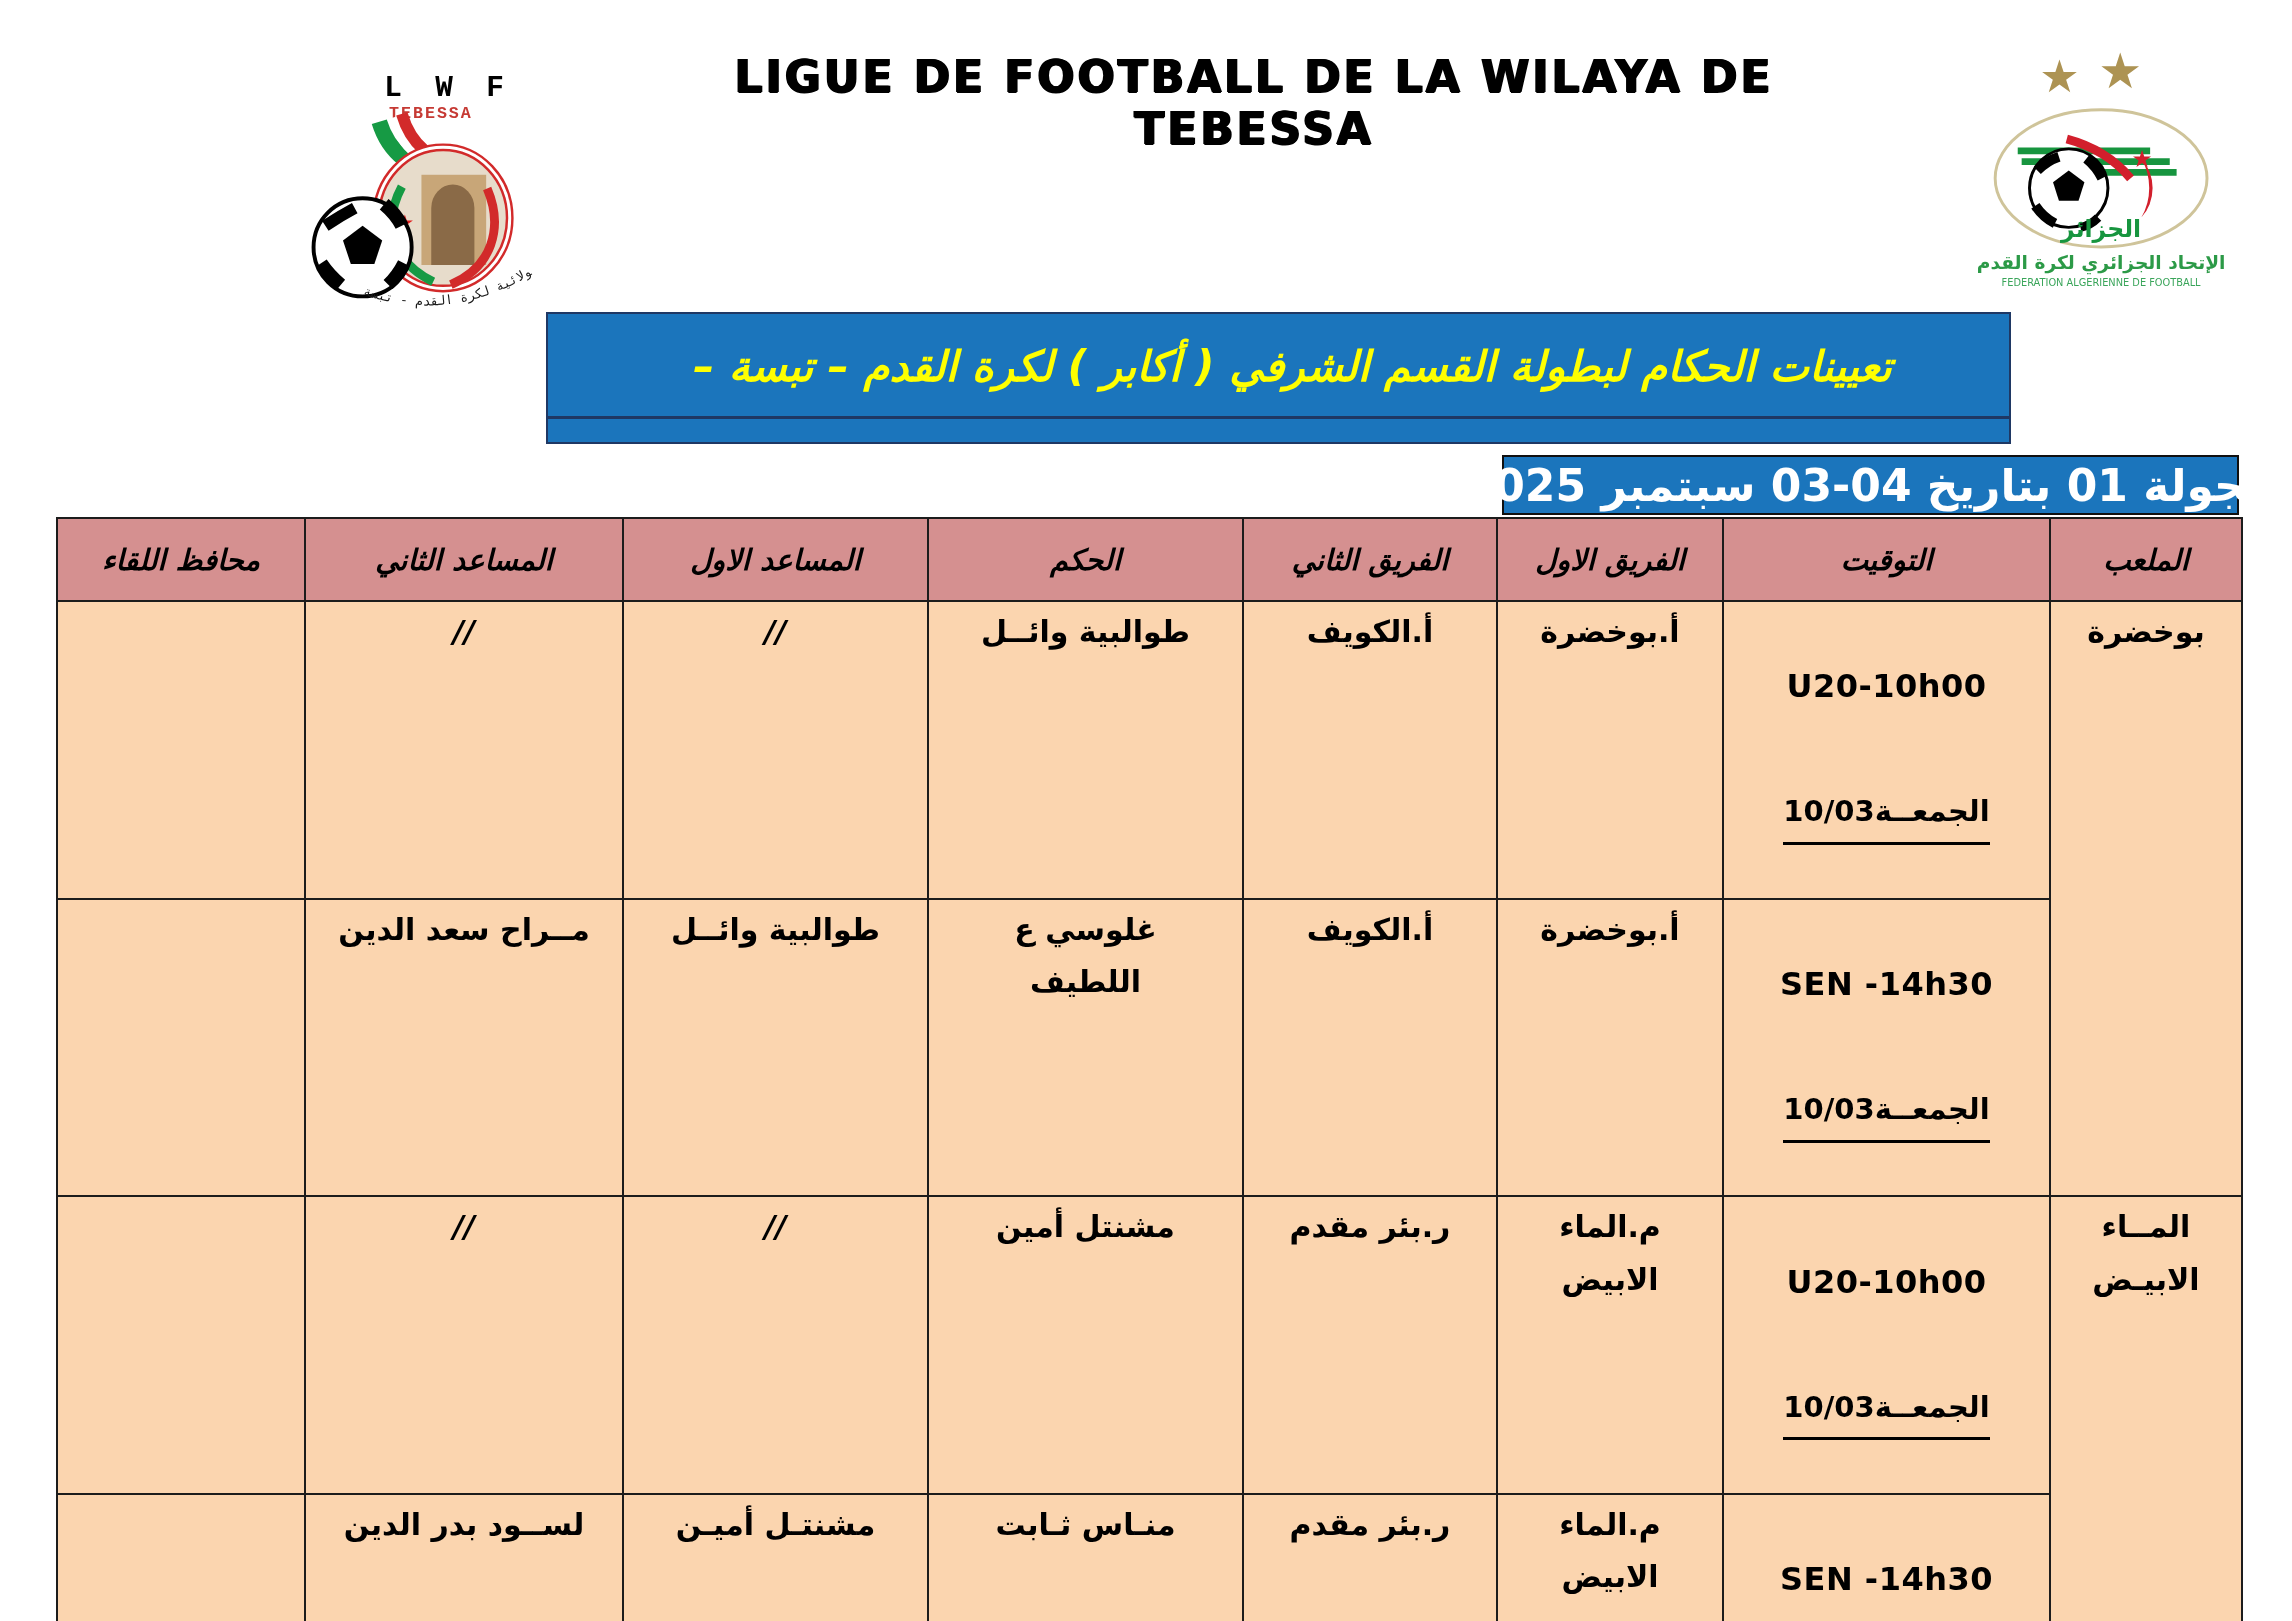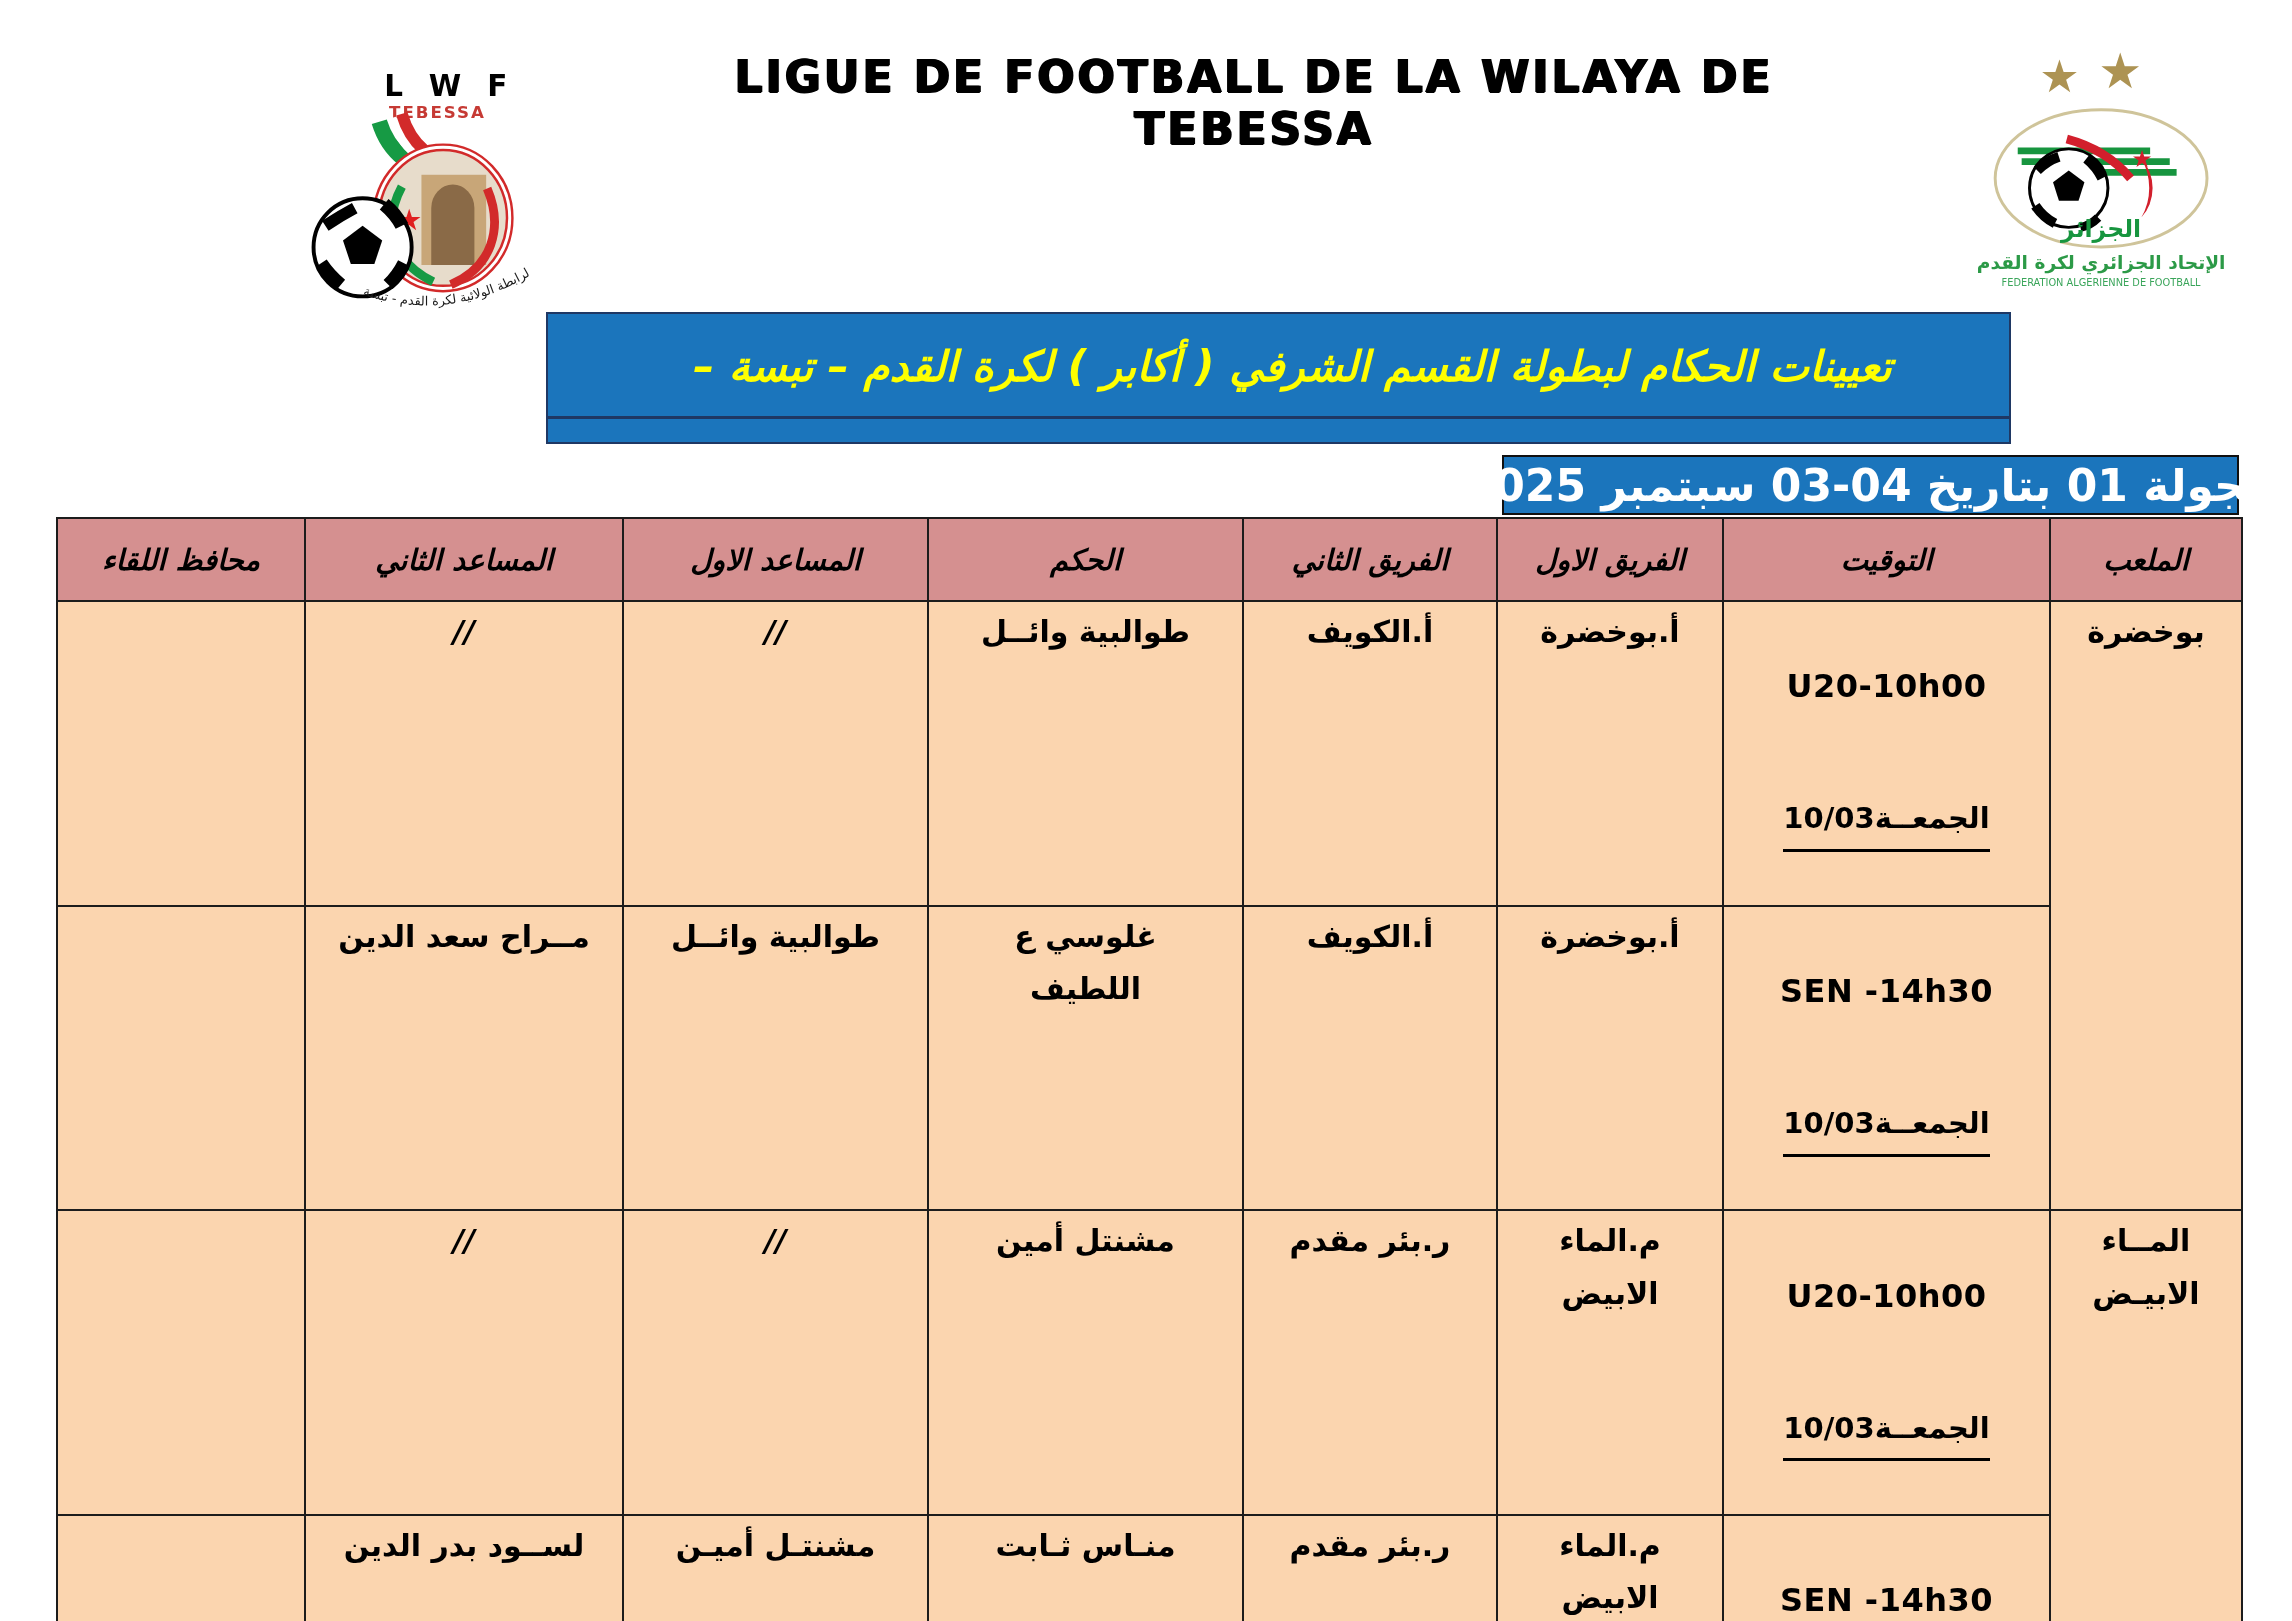--- a/index.html
+++ b/index.html
@@ -1,20 +1,20 @@
 <!DOCTYPE html>
 <html lang="ar"><head>
 <meta charset="utf-8">
 <style>
   html,body{margin:0;padding:0;background:#ffffff;}
   .page{position:relative;width:2293px;height:1621px;background:#ffffff;overflow:hidden;
         font-family:"DejaVu Sans",sans-serif;color:#000;}
 
   
-  .logo-left{position:absolute;left:286px;top:61px;width:265px;height:255px;}
+  .logo-left{position:absolute;left:286px;top:61px;width:265px;height:255px;font-family:Liberation Mono, monospace;}
   .logo-right{position:absolute;left:1949px;top:41px;width:314px;height:255px;}
   .title-block{position:absolute;left:568px;top:51px;width:1372px;text-align:center;}
   .title-main{font-size:44px;font-weight:bold;letter-spacing:2.9px;line-height:1.18;
               text-shadow:1px 0 0 #000,-1px 0 0 #000,0 1px 0 #000;}
   .title-ar{margin-top:21.6px;font-size:41px;font-weight:bold;letter-spacing:1px;direction:rtl;}
 
   
   .banner{position:absolute;left:546px;top:312px;width:1433px;height:128px;
           background:#1b75bc;border:2.9px solid #1f3864;direction:rtl;
           display:flex;align-items:center;justify-content:center;padding-left:28px;}
@@ -34,21 +34,21 @@
              overflow:hidden;text-align:center;vertical-align:top;padding:3.9px 3.9px 0 3.9px;}
   table.grid{border:2.9px solid #1c1c1c;}
   tr.hrow th{height:65px;background:#d59090;font-size:29px;font-weight:bold;font-style:italic;
              vertical-align:middle;padding:8px 2px;}
   tr.drow td{height:109px;background:#fbd5af;font-size:30px;font-weight:bold;
              line-height:1.75;white-space:pre-line;}
   td.stadium{vertical-align:middle;font-size:31px;line-height:1.8;}
   td.timing{padding-top:7.8px;}
   .t1{font-size:32px;font-weight:bold;letter-spacing:0.5px;}
   .t2{margin-top:19.6px;font-size:29px;font-weight:bold;}
-  .t2 .u{display:inline-block;border-bottom:3.9px solid #000;padding-bottom:4.9px;margin-top:7px;}
+  .t2 .u{display:inline-block;border-bottom:3.9px solid #000;padding-bottom:4.9px;}
   .slash-cell{font-style:italic;}
 </style>
 </head>
 <body>
 
 <div class="page">
 
   <div class="logo-left">
     <svg width="265" height="255" viewBox="0 0 270 260">
       <text x="100" y="36" font-size="30" font-weight="bold" letter-spacing="8" text-anchor="start">L W F</text>

